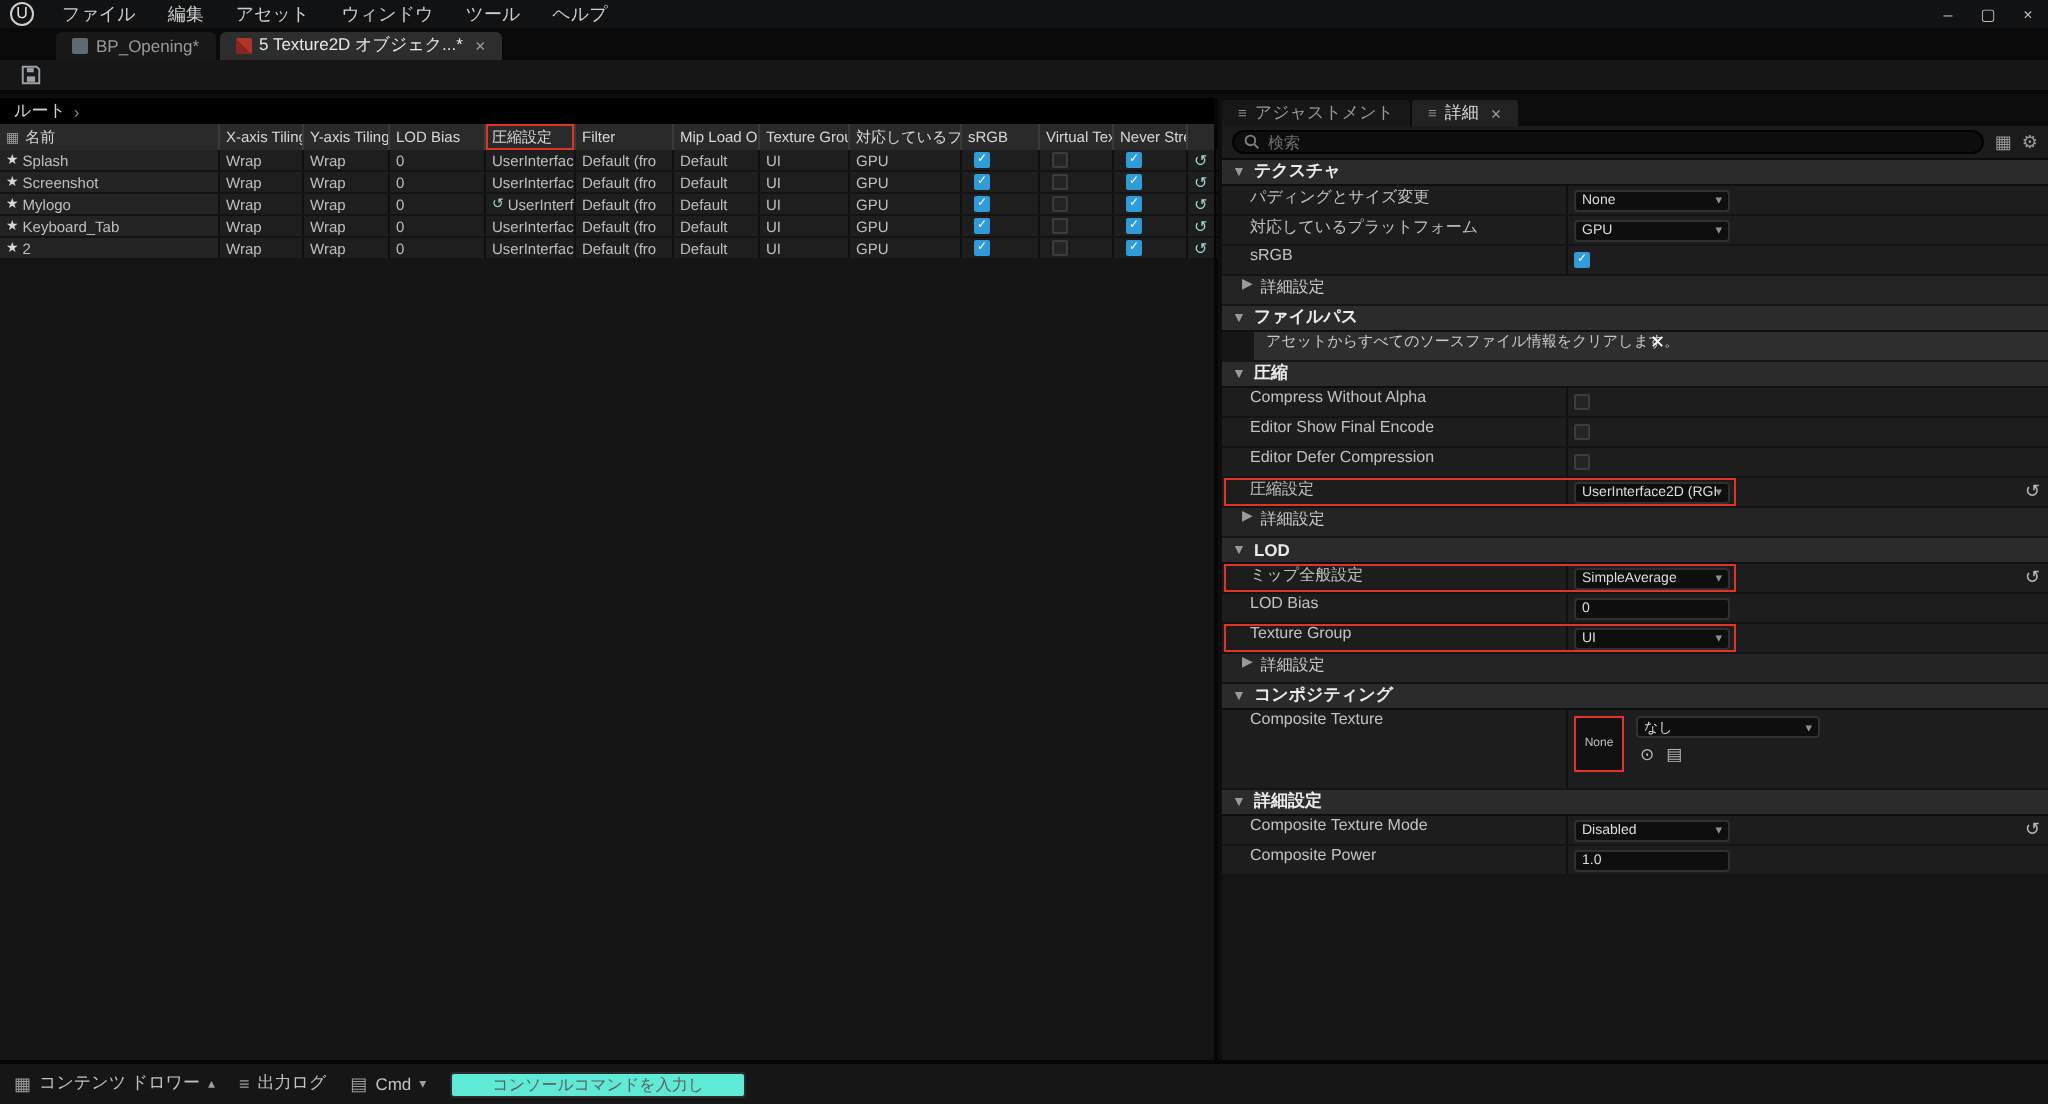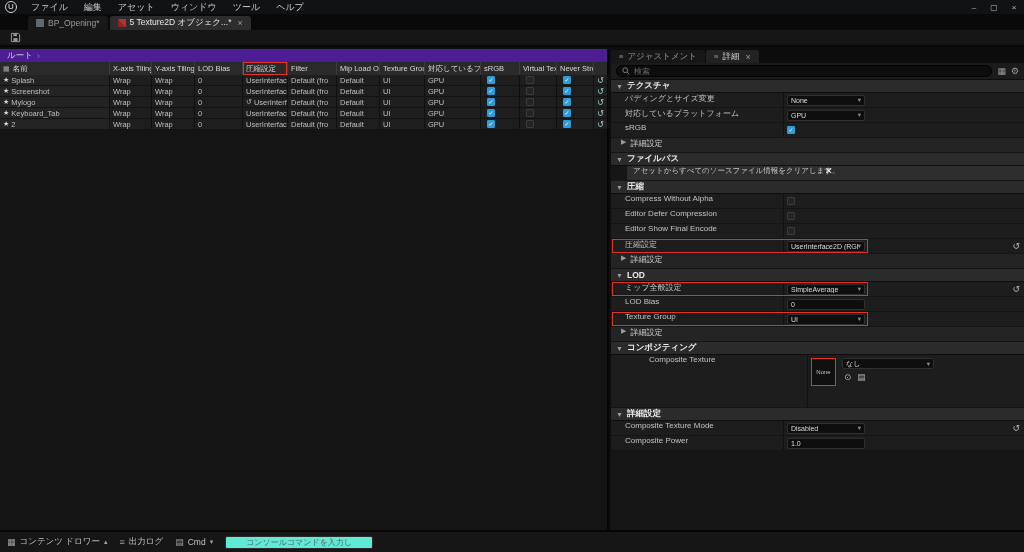--- a/index.html
+++ b/index.html
@@ -22,21 +22,21 @@
   .tabicon.bp{background:#5d6a72;}
   .tabicon.tex{background:linear-gradient(45deg,#8a2520 50%,#b0342c 50%);}
   .tabclose{color:#9a9a9a;font-size:9px;margin-left:2px;}
 
   
   .toolbar{position:absolute;top:30px;left:0;right:0;height:17px;background:#161616;border-bottom:2px solid #060606;display:flex;align-items:center;padding-left:7px;}
   .toolbtn{display:flex;align-items:center;justify-content:center;width:16px;height:14px;}
 
   
   .left-panel{position:absolute;top:49px;left:0;width:609px;bottom:22px;background:#141414;border-right:2px solid #060606;}
-  .breadcrumb{height:13px;background:#4c1d95;display:flex;align-items:center;padding-left:7px;gap:4px;font-size:8.5px;color:#d0d0d0;}
+  .breadcrumb{height:13px;background:#000000;display:flex;align-items:center;padding-left:7px;gap:4px;font-size:8.5px;color:#d0d0d0;}
   .bsep{color:#8a8a8a;}
   .mgrid{display:grid;grid-template-columns:110px 42px 43px 48px 45px 49px 43px 45px 56px 39px 37px 37px 15px;}
   .matrix-header{height:13px;background:#2a2a2a;font-size:7.5px;color:#d8d8d8;align-items:center;}
   .th{padding:0 3px;border-right:1px solid #3b3b3b;overflow:hidden;white-space:nowrap;height:100%;display:flex;align-items:center;gap:3px;position:relative;}
   .th.hl{box-shadow:inset 0 0 0 1px #e03425;}
   .hicon{color:#9f9f9f;font-size:7px;}
   .trow{height:11px;background:#1e1e1e;border-bottom:1px solid #131313;font-size:7.5px;color:#bfbfbf;}
   .tcell{padding:0 3px;border-right:1px solid #101010;overflow:hidden;white-space:nowrap;display:flex;align-items:center;gap:2px;}
   .name-cell{background:#232323;}
   .star{color:#d8d8d8;font-size:7px;}
@@ -69,21 +69,21 @@
   .dcaret{color:#8f8f8f;font-size:6.5px;}
   .tinput{width:78px;height:11px;background:#0e0e0e;border:1px solid #303030;border-radius:2px;display:flex;align-items:center;padding:0 3px;color:#ddd;font-size:7px;}
   .reset{position:absolute;right:4px;top:50%;transform:translateY(-50%);color:#b8b8b8;font-size:9px;}
   .red-box{position:absolute;left:1px;top:0;width:256px;height:100%;border:1px solid #e03425;pointer-events:none;}
   .prow.sub{background:#242424;}
   .sub-caret{margin-left:10px;}
   .sublabel{color:#cfcfcf;margin-left:4px;}
   .prow.clear{background:#2e2e2e;margin-left:16px;}
   .clabel{padding-left:6px;color:#c8c8c8;font-size:7.5px;}
   .xbtn{position:absolute;left:198px;color:#fff;font-weight:bold;font-size:9px;}
-  .prow.tall{height:53px;padding-left:24px;}
+  .prow.tall{height:40px;}
   .pctrl.tallctrl{align-items:flex-start;padding-top:3px;}
   .comp-thumb{width:25px;height:28px;background:#101010;border:1px solid #e03425;color:#c0c0c0;font-size:6px;display:flex;align-items:center;justify-content:center;flex:none;}
   .comp-right{margin-left:6px;display:flex;flex-direction:column;gap:3px;}
   .comp-right .dd{width:92px;}
   .comp-icons{display:flex;gap:6px;color:#b8b8b8;font-size:8.5px;padding-left:2px;}
 
   
   .statusbar{position:absolute;left:0;right:0;bottom:0;height:22px;background:#161616;border-top:2px solid #050505;display:flex;align-items:center;padding:0 7px;gap:12px;font-size:8.5px;color:#c2c2c2;}
   .sb-item{display:flex;align-items:center;gap:4px;white-space:nowrap;}
   .sb-icon{color:#9f9f9f;font-size:9px;}
@@ -465,27 +465,27 @@
           <div class="caret">▼</div>
           <div class="sec-title">圧縮</div>
         </div>
         <div class="prow">
           <div class="plabel">Compress Without Alpha</div>
           <div class="pctrl">
             <div class="cb"></div>
           </div>
         </div>
         <div class="prow">
+          <div class="plabel">Editor Show Final Encode</div>
+          <div class="pctrl">
+            <div class="cb"></div>
+          </div>
+        </div>
+        <div class="prow">
           <div class="plabel">Editor Defer Compression</div>
-          <div class="pctrl">
-            <div class="cb"></div>
-          </div>
-        </div>
-        <div class="prow">
-          <div class="plabel">Editor Show Final Encode</div>
           <div class="pctrl">
             <div class="cb"></div>
           </div>
         </div>
         <div class="prow">
           <div class="plabel">圧縮設定</div>
           <div class="pctrl">
             <div class="dd">
               <div class="cv">UserInterface2D (RGBA)</div>
               <div class="dcaret">▾</div>

